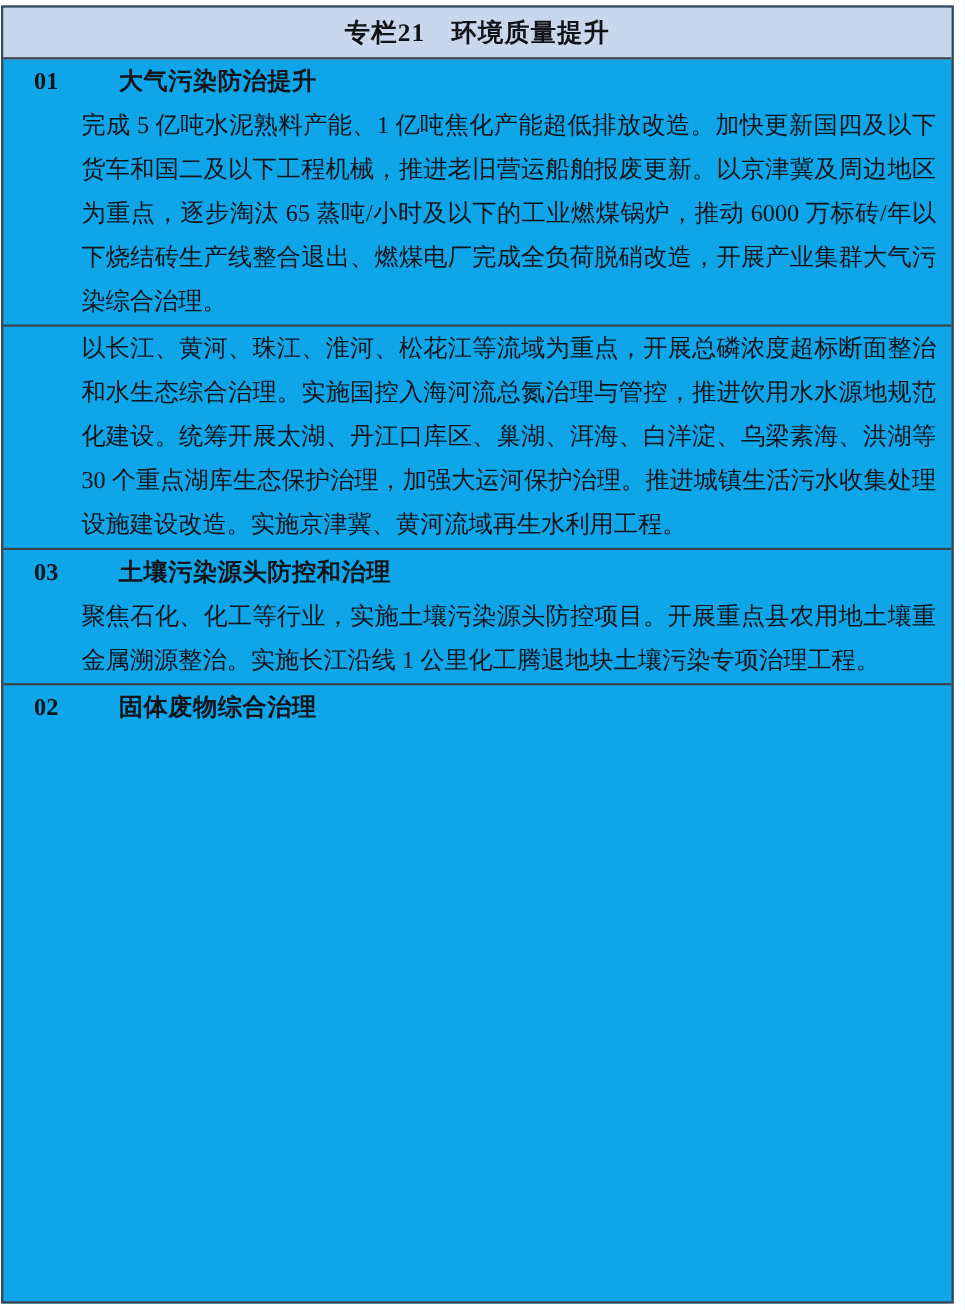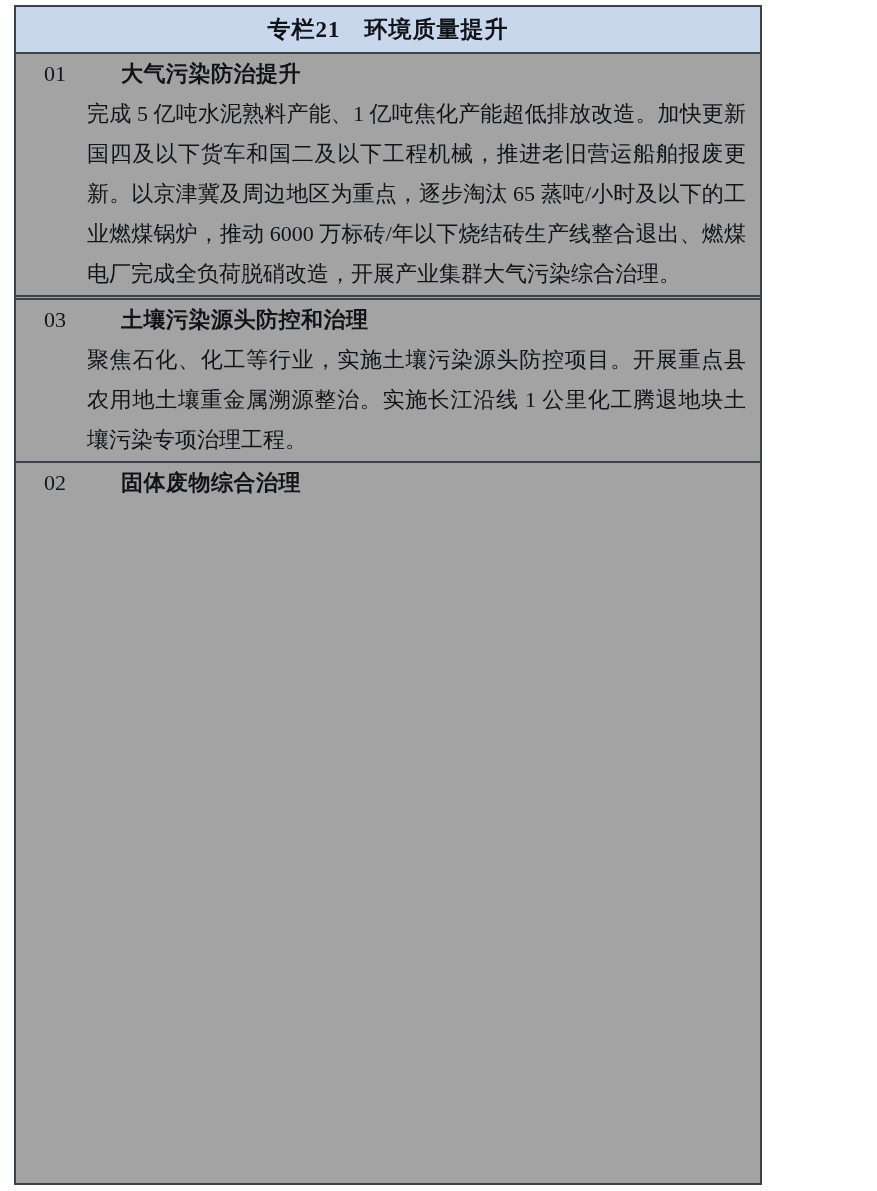--- a/index.html
+++ b/index.html
@@ -8,26 +8,26 @@
     background: #ffffff;
     width: 877px;
     height: 1191px;
     overflow: hidden;
     font-family: "Liberation Serif", "DejaVu Serif", serif;
     color: #101418;
   }
   .panel {
     box-sizing: border-box;
     position: absolute;
-    left: 14px;
+    left: 1px;
     top: 5px;
-    width: 748px;
+    width: 866px;
     height: 1180px;
     border: 2px solid #3c434b;
-    background: #a3a3a3;
+    background: #0ea5e9;
   }
   .panel-header {
     background: #c8d7ec;
     border-bottom: 2px solid #3c434b;
     text-align: center;
     font-weight: bold;
     font-size: 23px;
     line-height: 45px;
     height: 45px;
     letter-spacing: 1px;
@@ -41,21 +41,21 @@
   }
   .row-titleline {
     font-size: 22px;
     line-height: 40px;
     padding-left: 28px;
     white-space: nowrap;
   }
   .row-num {
     display: inline-block;
     min-width: 49px;
-    font-weight: normal;
+    font-weight: bold;
   }
   .row-title {
     font-weight: bold;
     letter-spacing: 0.5px;
     margin-left: 28px;
   }
   .row-body {
     margin: 0;
     padding-left: 71px;
     padding-right: 14px;
@@ -75,20 +75,21 @@
   </div>
 
   <section class="row">
     <div class="row-titleline">
       <span class="row-num">01</span><span class="row-title">大气污染防治提升</span>
     </div>
     <p class="row-body">完成 5 亿吨水泥熟料产能、1 亿吨焦化产能超低排放改造。加快更新国四及以下货车和国二及以下工程机械，推进老旧营运船舶报废更新。以京津冀及周边地区为重点，逐步淘汰 65 蒸吨/小时及以下的工业燃煤锅炉，推动 6000 万标砖/年以下烧结砖生产线整合退出、燃煤电厂完成全负荷脱硝改造，开展产业集群大气污染综合治理。</p>
   </section>
 
   <section class="row">
+    <p class="row-body">以长江、黄河、珠江、淮河、松花江等流域为重点，开展总磷浓度超标断面整治和水生态综合治理。实施国控入海河流总氮治理与管控，推进饮用水水源地规范化建设。统筹开展太湖、丹江口库区、巢湖、洱海、白洋淀、乌梁素海、洪湖等 30 个重点湖库生态保护治理，加强大运河保护治理。推进城镇生活污水收集处理设施建设改造。实施京津冀、黄河流域再生水利用工程。</p>
   </section>
 
   <section class="row">
     <div class="row-titleline">
       <span class="row-num">03</span><span class="row-title">土壤污染源头防控和治理</span>
     </div>
     <p class="row-body">聚焦石化、化工等行业，实施土壤污染源头防控项目。开展重点县农用地土壤重金属溯源整治。实施长江沿线 1 公里化工腾退地块土壤污染专项治理工程。</p>
   </section>
 
 

